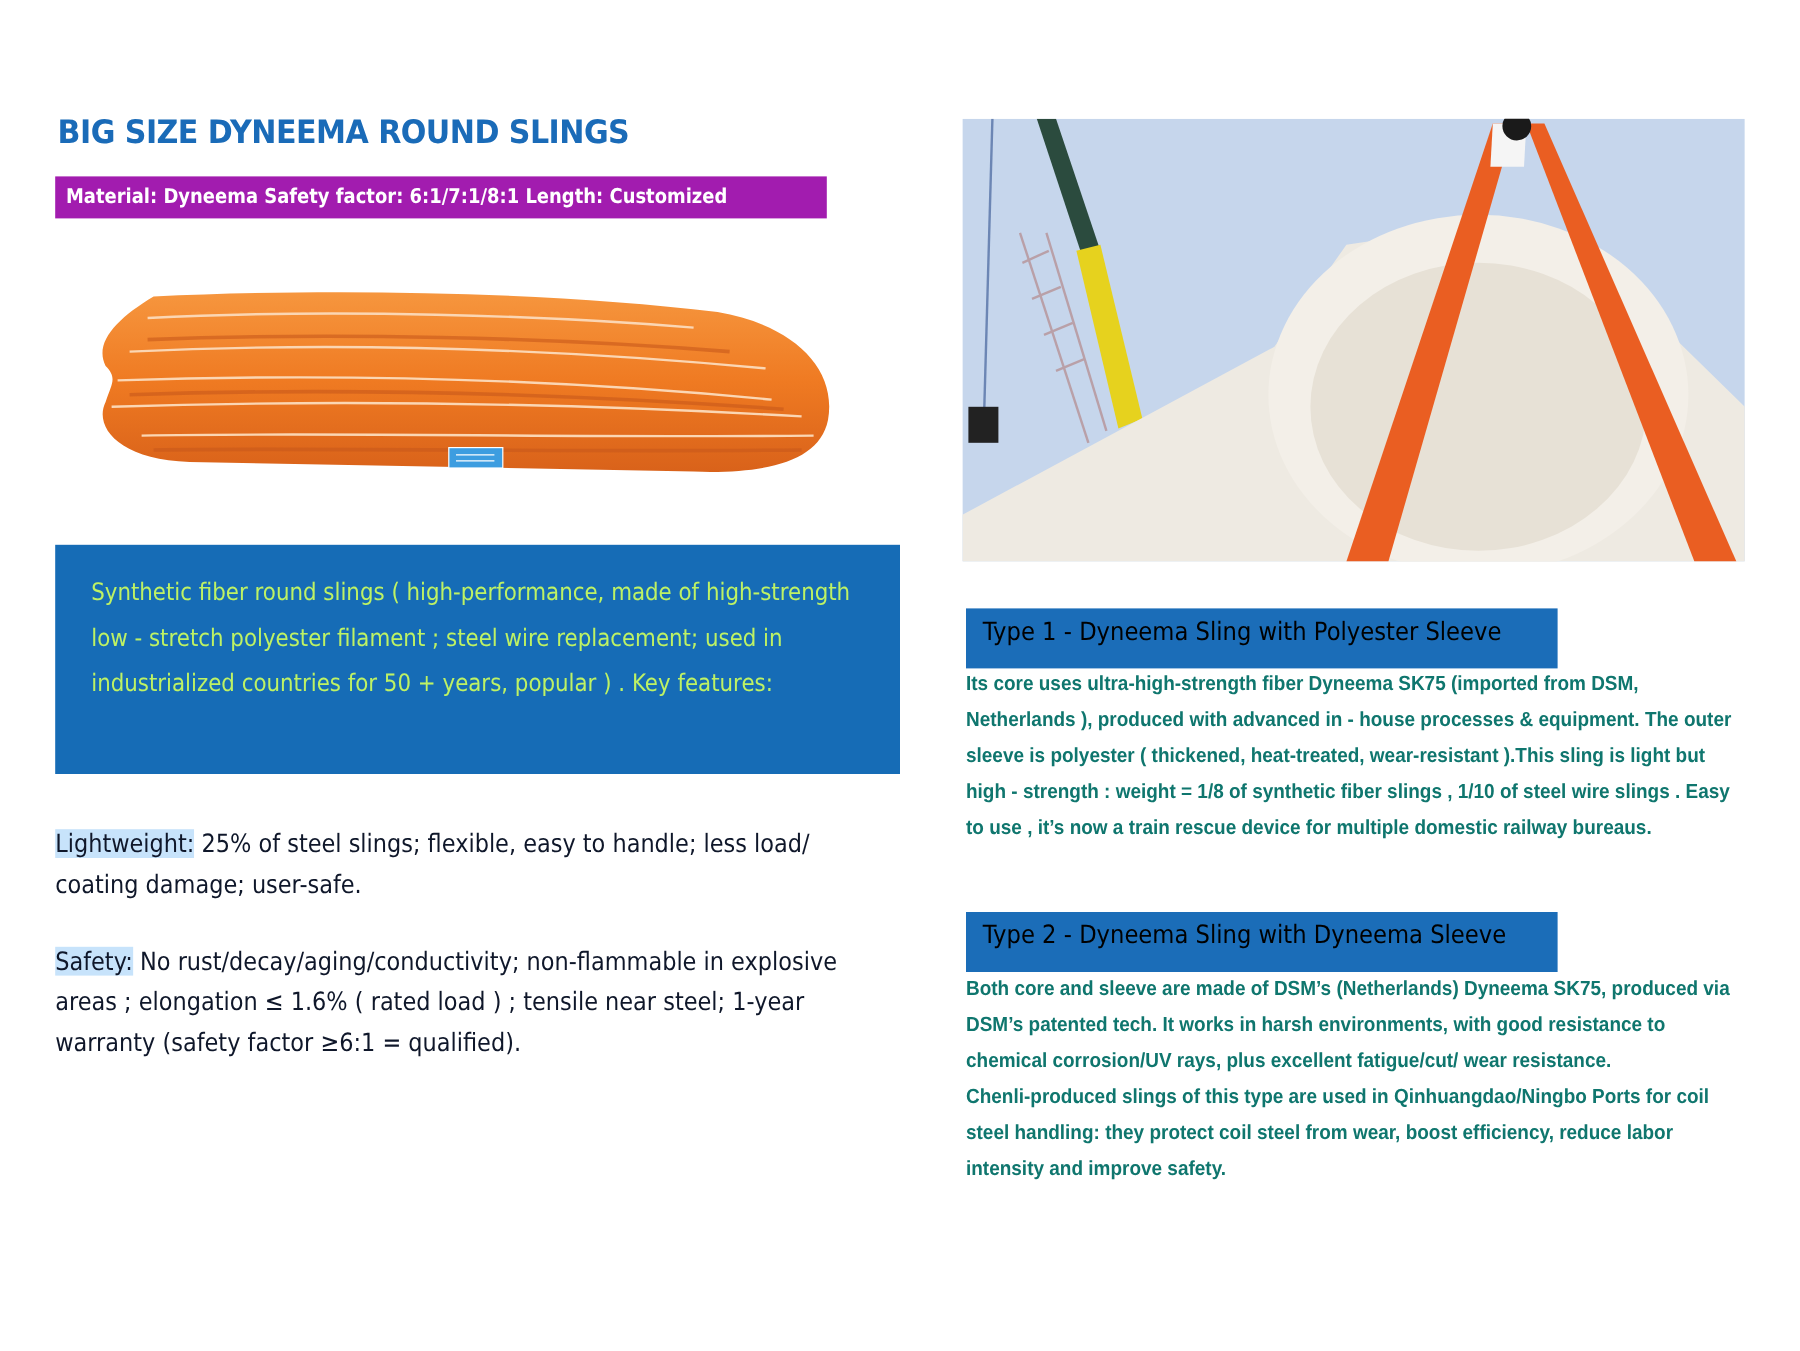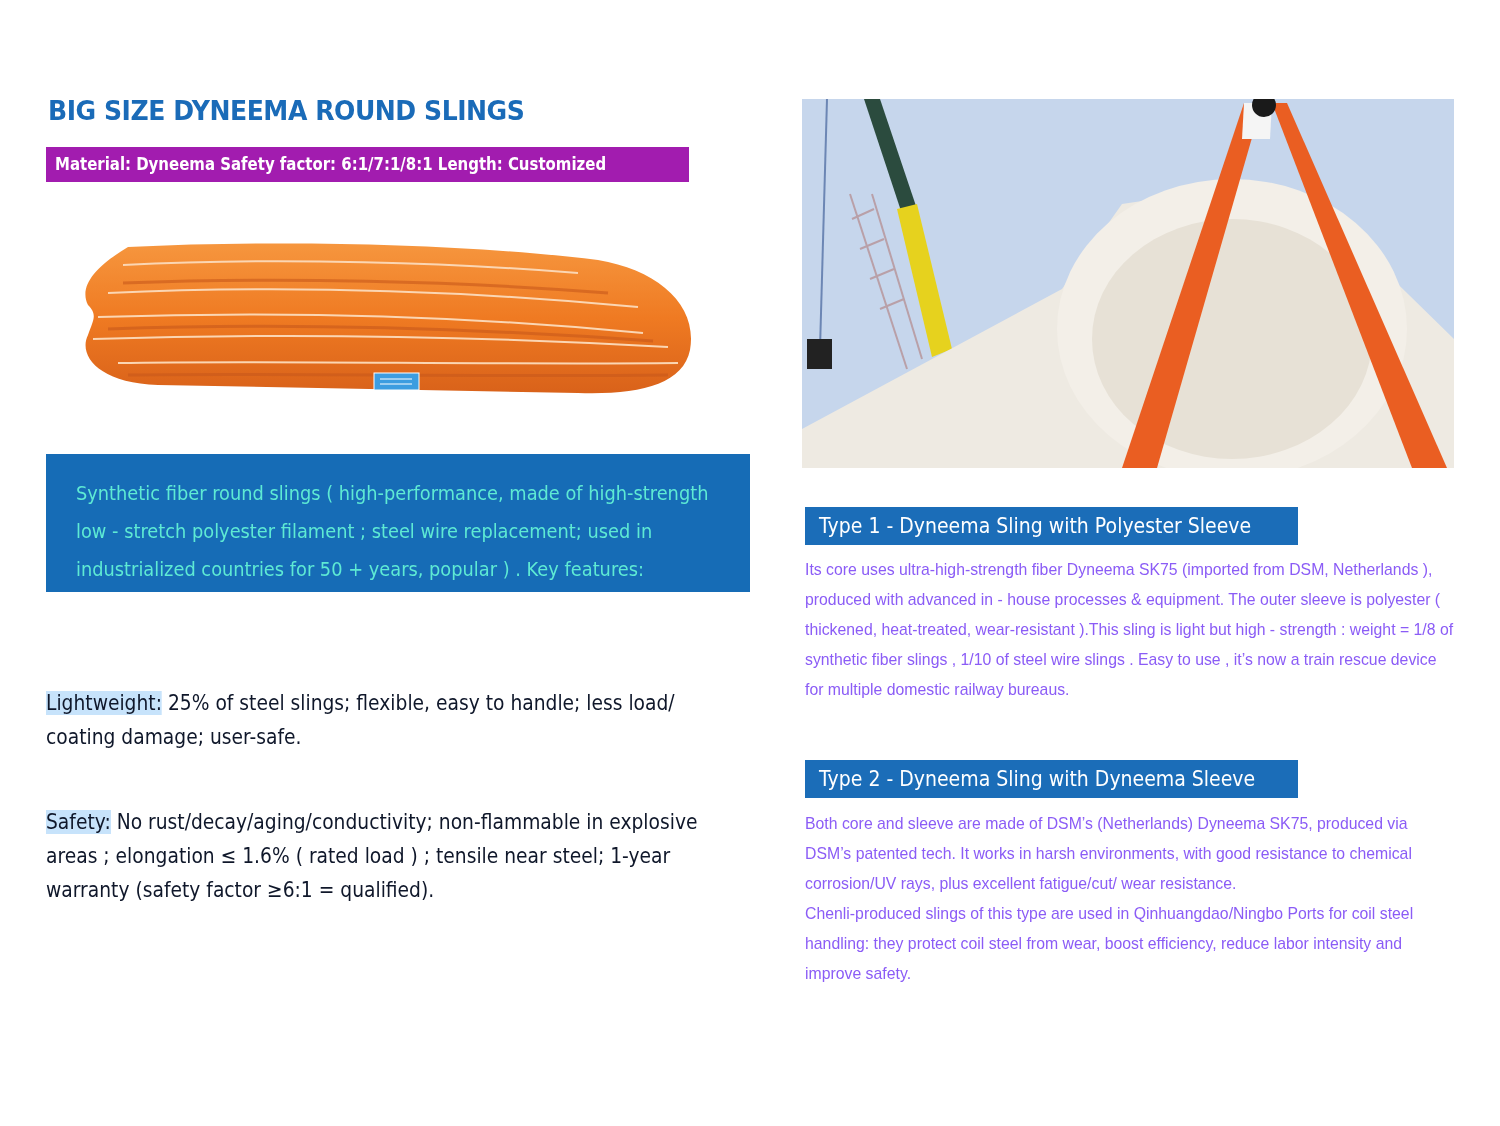--- a/index.html
+++ b/index.html
@@ -17,47 +17,47 @@
     padding: 0 8px 0 9px; background: #a21caf; color: #fff;
     font-family: "DejaVu Sans", sans-serif; font-weight: bold; font-size: 17px;
     line-height: 35px; white-space: nowrap;
     transform-origin: left top;
   }
   .spec-bar .inner { display: inline-block; transform: scaleX(0.88); transform-origin: left center; }
 
   .product-img { position: absolute; left: 78px; top: 235px; width: 620px; height: 165px; }
 
   .intro-box {
-    position: absolute; left: 46px; top: 454px; width: 704px; height: 138px;
-    background: #166cb6; color: #5eead4;
+    position: absolute; left: 46px; top: 454px; width: 704px; height: 191px;
+    background: #166cb6; color: #bef264;
     padding: 20px 20px 16px 30px;
     font-family: "DejaVu Sans", sans-serif; font-size: 20px; line-height: 38px;
   }
   .intro-box .inner { width: 720px; transform: scaleX(0.89); transform-origin: left top; }
 
   .feature {
     position: absolute; left: 46px; width: 705px;
     font-family: "DejaVu Sans", sans-serif; font-size: 21px; line-height: 34px; color: #0f172a;
   }
   .feature .inner { width: 790px; transform: scaleX(0.89); transform-origin: left top; }
   .feature .label { background: #c7e3fb; }
 
   .photo { position: absolute; left: 802px; top: 99px; width: 652px; height: 369px; overflow: hidden; }
 
   .type-head {
-    position: absolute; left: 805px; height: 38px; width: 493px;
-    background: #1b6db8; color: #ffffff;
+    position: absolute; left: 805px; height: 50px; width: 493px;
+    background: #1b6db8; color: #000000;
     font-family: "DejaVu Sans", sans-serif; font-size: 21px; line-height: 38px;
     padding-left: 14px; white-space: nowrap;
   }
   .type-head .inner { display: inline-block; transform: scaleX(0.9); transform-origin: left center; }
 
   .type-body {
     position: absolute; left: 805px; width: 650px;
-    font-family: "Liberation Sans", sans-serif; font-size: 17px; line-height: 30px; color: #8b5cf6;
+    font-family: "Liberation Sans", sans-serif; font-size: 17px; line-height: 30px; color: #0f766e; font-weight: bold;
   }
   .type-body .inner { width: 700px; transform: scaleX(0.93); transform-origin: left top; }
   .type-body p { white-space: pre-line; }
 </style>
 </head>
 <body>
 
 <h1 class="title">BIG SIZE DYNEEMA ROUND SLINGS</h1>
 
 <div class="spec-bar">
@@ -87,21 +87,21 @@
 </svg>
 
 <div class="intro-box">
   <div class="inner">Synthetic  fiber round slings ( high-performance, made of high-strength low - stretch  polyester filament ; steel wire replacement; used in industrialized countries for 50 + years, popular ) . Key features:</div>
 </div>
 
 <div class="feature" style="top:686px;">
   <div class="inner"><span class="label">Lightweight:</span><span> 25% of steel slings; flexible, easy to handle; less load/ coating damage; user-safe.</span></div>
 </div>
 
-<div class="feature" style="top:805px;">
+<div class="feature" style="top:784px;">
   <div class="inner"><span class="label">Safety:</span><span> No rust/decay/aging/conductivity; non-flammable in explosive areas ; elongation ≤ 1.6% ( rated load  ) ; tensile near steel; 1-year warranty (safety factor ≥6:1 = qualified).</span></div>
 </div>
 
 <svg class="photo" viewBox="0 0 652 369" preserveAspectRatio="none">
   <rect width="652" height="369" fill="#c6d6ec"></rect>
   <line x1="25" y1="0" x2="18" y2="250" stroke="#6c86b4" stroke-width="2"></line>
   <rect x="5" y="240" width="25" height="30" fill="#222"></rect>
   <polygon points="62,0 78,0 115,110 100,115" fill="#2b4b3e"></polygon>
   <polygon points="95,110 115,105 150,250 130,258" fill="#e6d21e"></polygon>
   <g stroke="#b9a0a8" stroke-width="2" fill="none">

